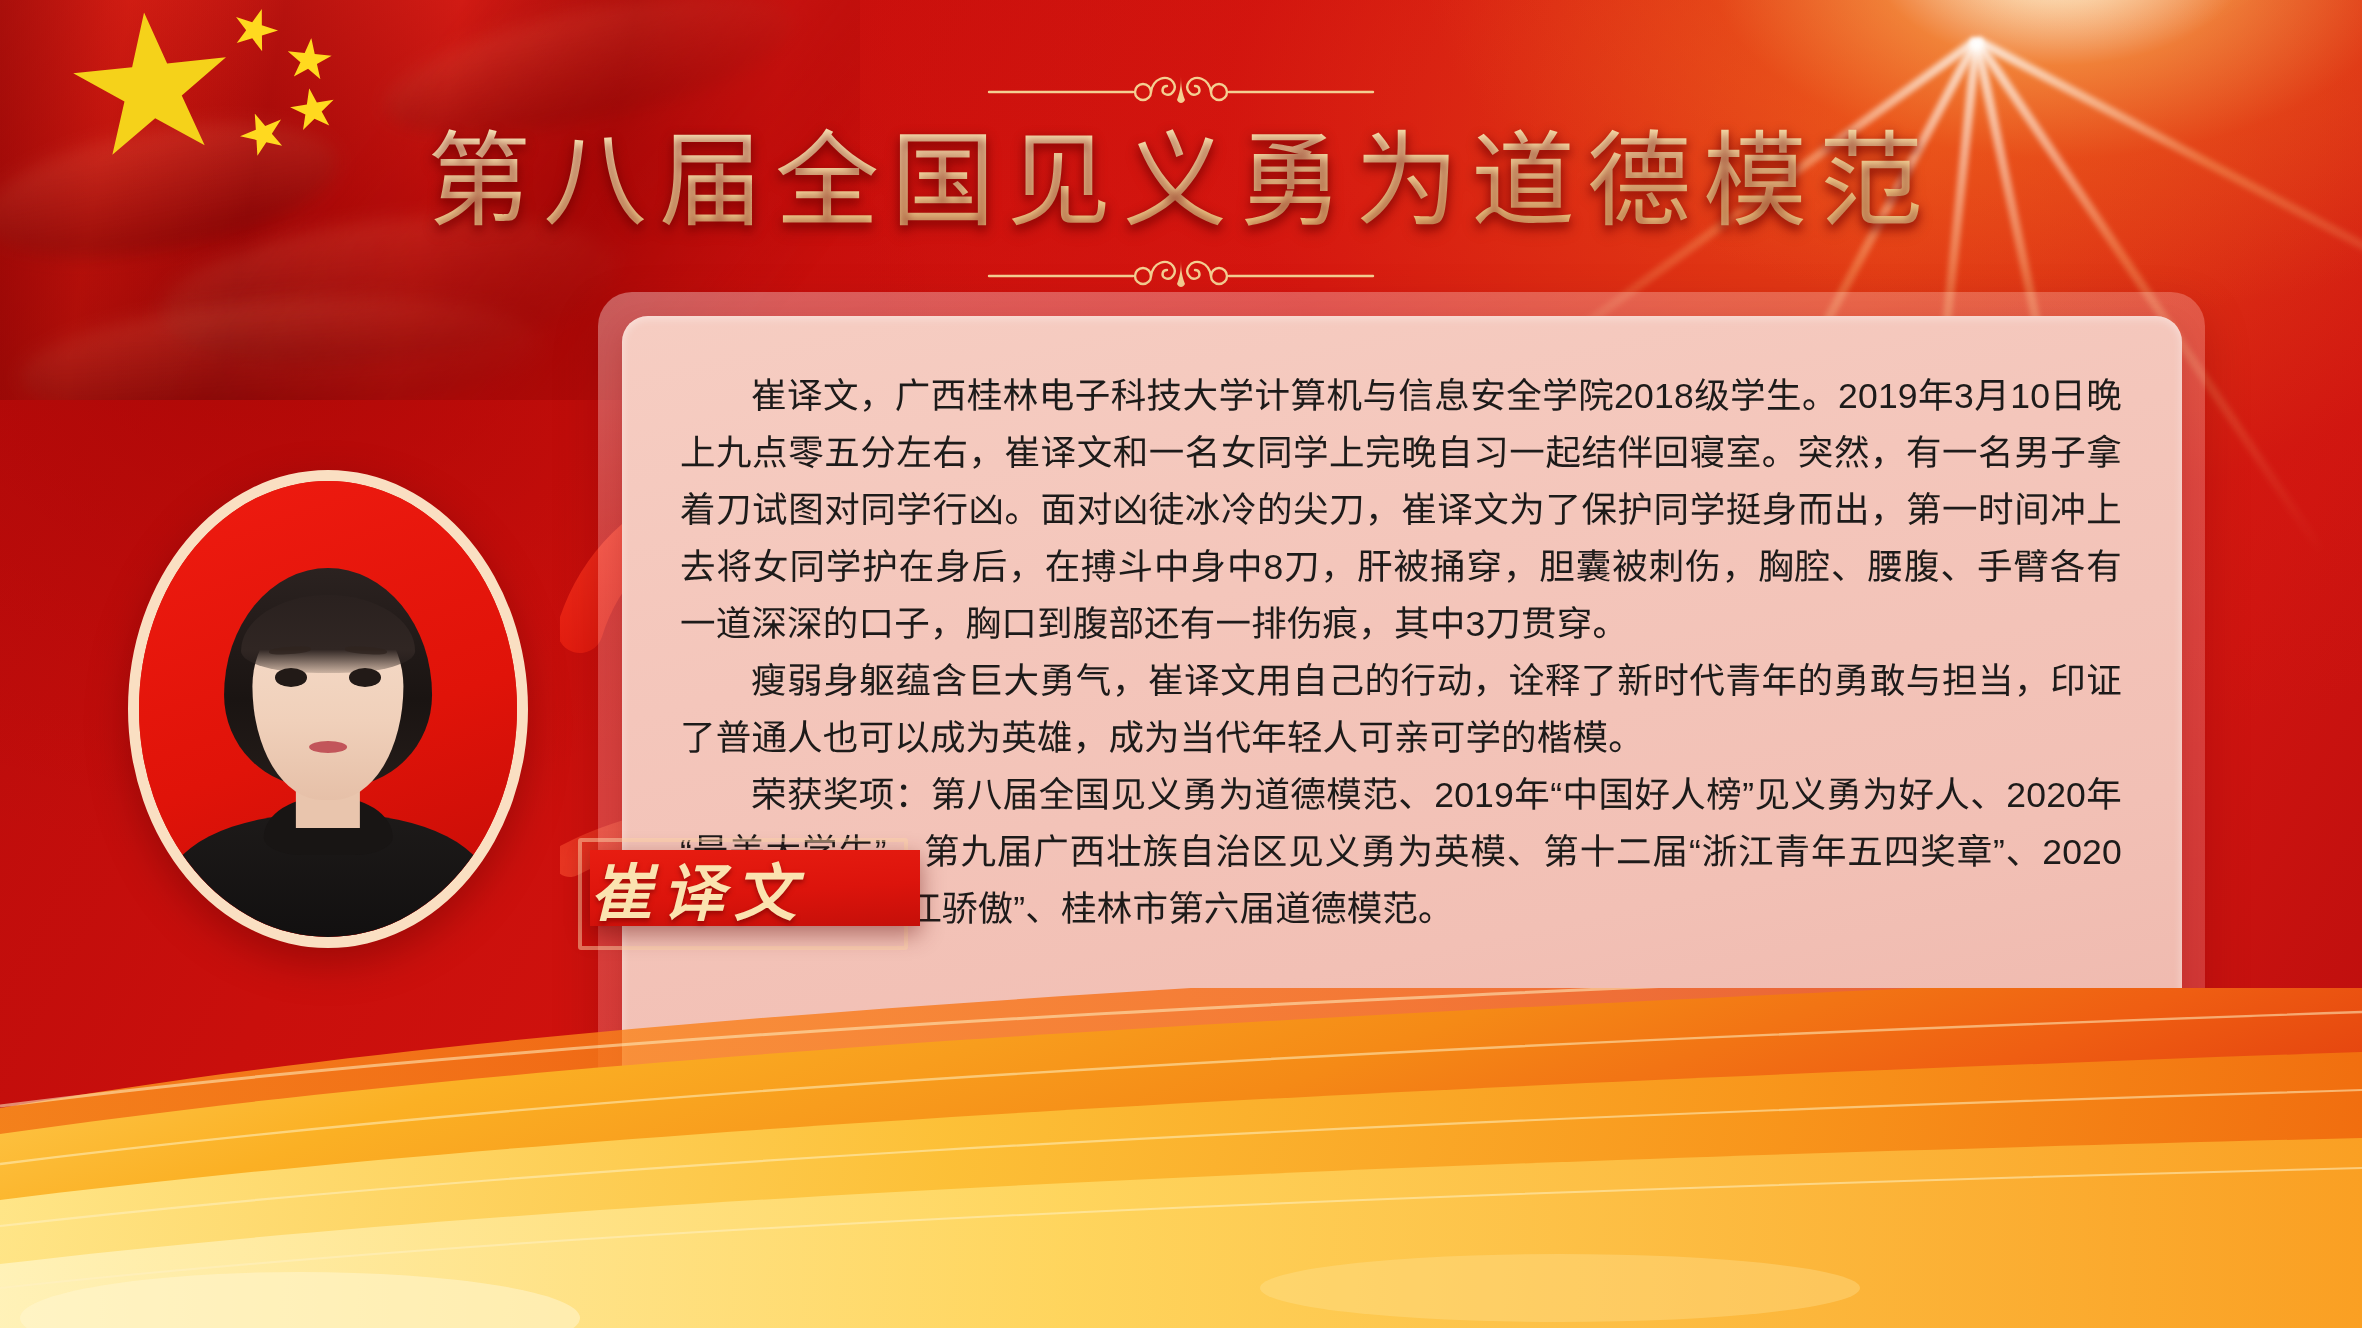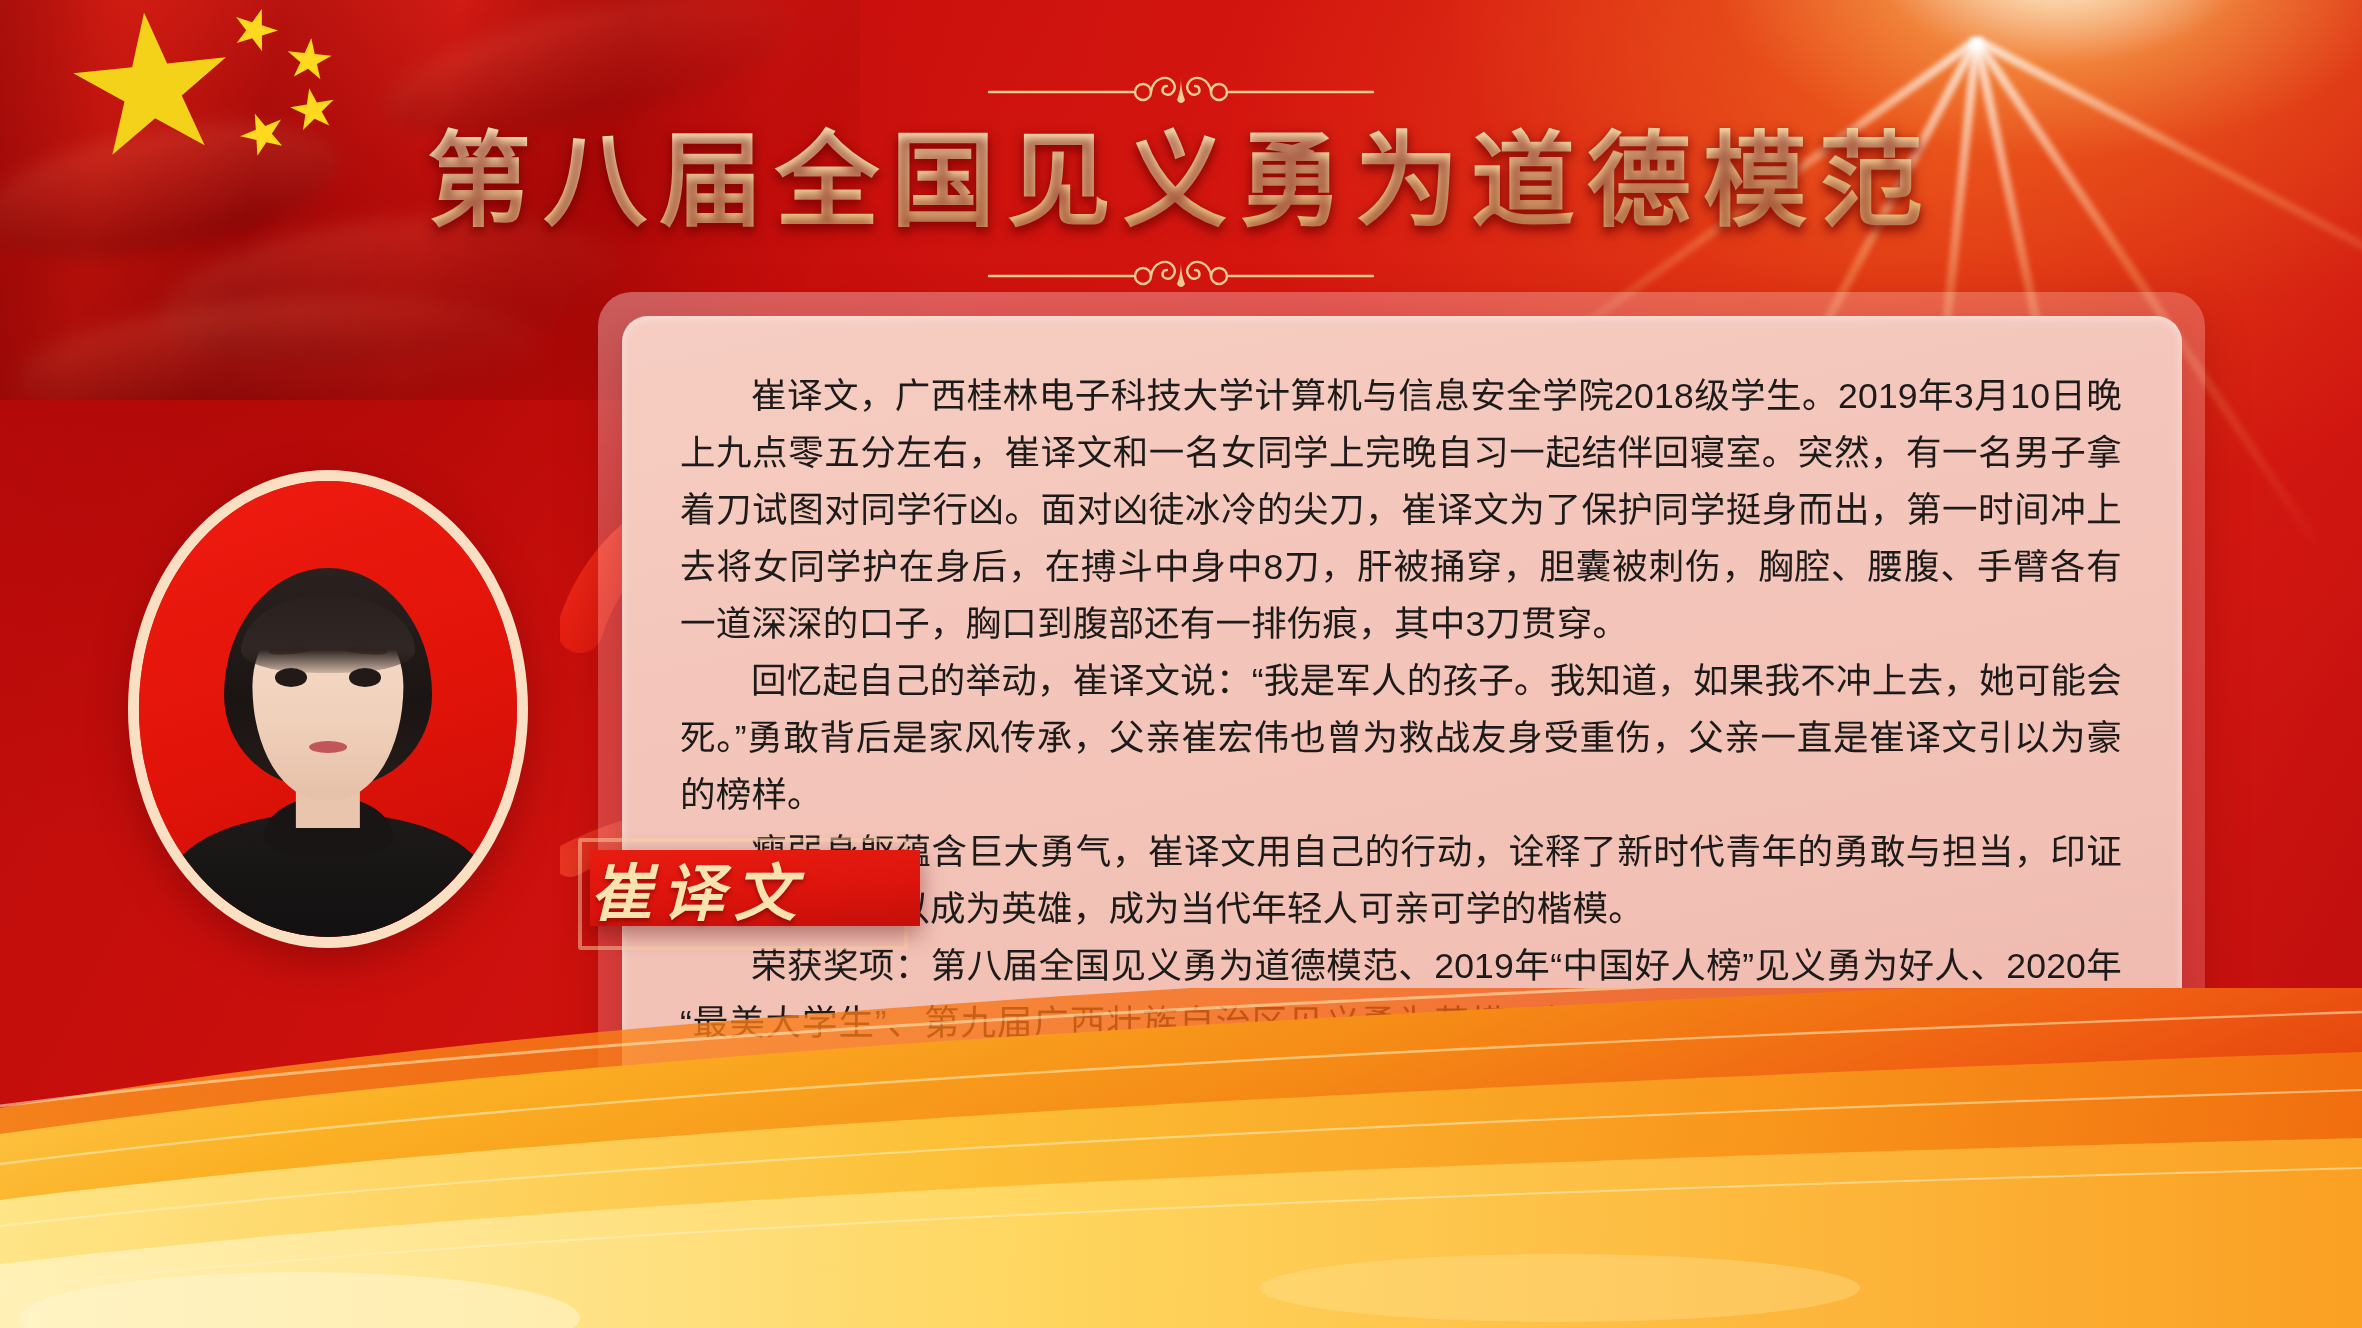--- a/index.html
+++ b/index.html
@@ -55,21 +55,21 @@
 
   
   .waves{ position:absolute; left:0; bottom:0; width:2362px; height:340px; pointer-events:none; }
 
   
   .titlewrap{ position:absolute; left:0; top:66px; width:2362px; text-align:center; }
   .orn{ width:400px; height:44px; margin:0 auto; display:block; }
   .orn.bottom{ margin-top:4px; }
   .title{
     font-family:"Liberation Serif","DejaVu Serif",serif;
-    font-size:104px; line-height:116px; font-weight:700; letter-spacing:12px;
+    font-size:104px; line-height:116px; font-weight:400; letter-spacing:12px;
     color:#f7dca4; padding:14px 4px 6px;
     background:linear-gradient(178deg,#fdf0cd 0%,#f8dda6 40%,#efc780 74%,#f6d9a0 100%);
     -webkit-background-clip:text; background-clip:text; -webkit-text-fill-color:transparent;
     text-shadow:0 5px 10px rgba(110,0,0,.55);
     filter:drop-shadow(0 3px 6px rgba(120,0,0,.45));
   }
 
   
   .portrait{
     position:absolute; left:128px; top:470px; width:400px; height:478px;
@@ -266,21 +266,20 @@
     <rect x="118" y="352" width="64" height="22" rx="8" fill="url(#gold)"></rect>
 
     <path d="M46,284 C86,256 118,300 150,286 C188,270 214,302 252,288" fill="none" stroke="url(#ribg)" stroke-width="24" stroke-linecap="round"></path>
     <path d="M46,300 C88,276 116,316 150,302 C190,286 212,316 252,302" fill="none" stroke="#b40907" stroke-width="10" stroke-linecap="round" opacity=".65"></path>
   </svg>
 
   <div class="panel"></div>
   <div class="panelinner">
     <div class="bodytext">
       <p>崔译文，广西桂林电子科技大学计算机与信息安全学院2018级学生。2019年3月10日晚上九点零五分左右，崔译文和一名女同学上完晚自习一起结伴回寝室。突然，有一名男子拿着刀试图对同学行凶。面对凶徒冰冷的尖刀，崔译文为了保护同学挺身而出，第一时间冲上去将女同学护在身后，在搏斗中身中8刀，肝被捅穿，胆囊被刺伤，胸腔、腰腹、手臂各有一道深深的口子，胸口到腹部还有一排伤痕，其中3刀贯穿。</p>
-      <p>回忆起自己的举动，崔译文说：“我是军人的孩子。我知道，如果我不冲上去，她可能会死。”勇敢背后是家风传承，父亲崔宏伟也曾为救战友身受重伤，父亲一直是崔译文引以为豪的榜样。</p>
       <p>瘦弱身躯蕴含巨大勇气，崔译文用自己的行动，诠释了新时代青年的勇敢与担当，印证了普通人也可以成为英雄，成为当代年轻人可亲可学的楷模。</p>
       <p>荣获奖项：第八届全国见义勇为道德模范、2019年“中国好人榜”见义勇为好人、2020年“最美大学生”、第九届广西壮族自治区见义勇为英模、第十二届“浙江青年五四奖章”、2020年被评选为“浙江骄傲”、桂林市第六届道德模范。</p>
     </div>
   </div>
 
   <div class="plateframe"></div>
   <div class="plate">
     <span>崔译文</span>
   </div>
 

